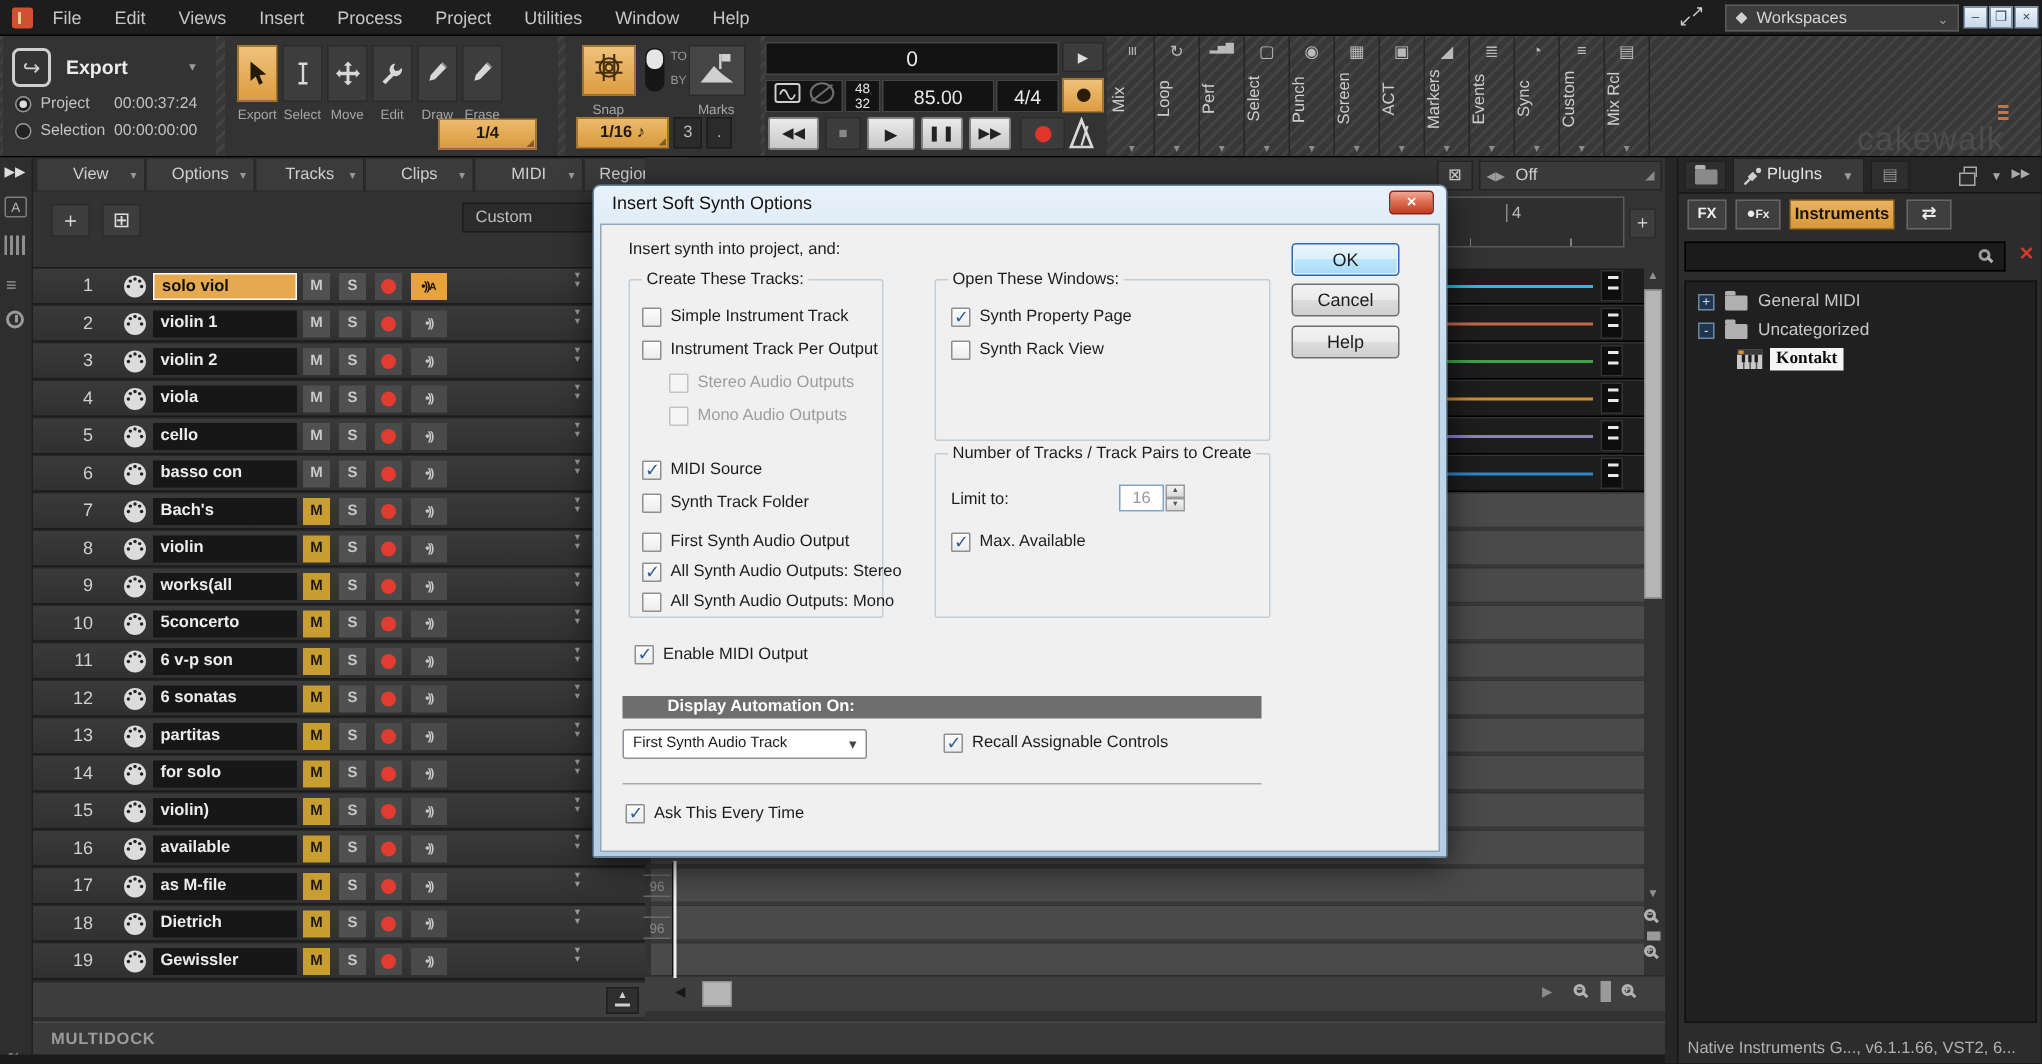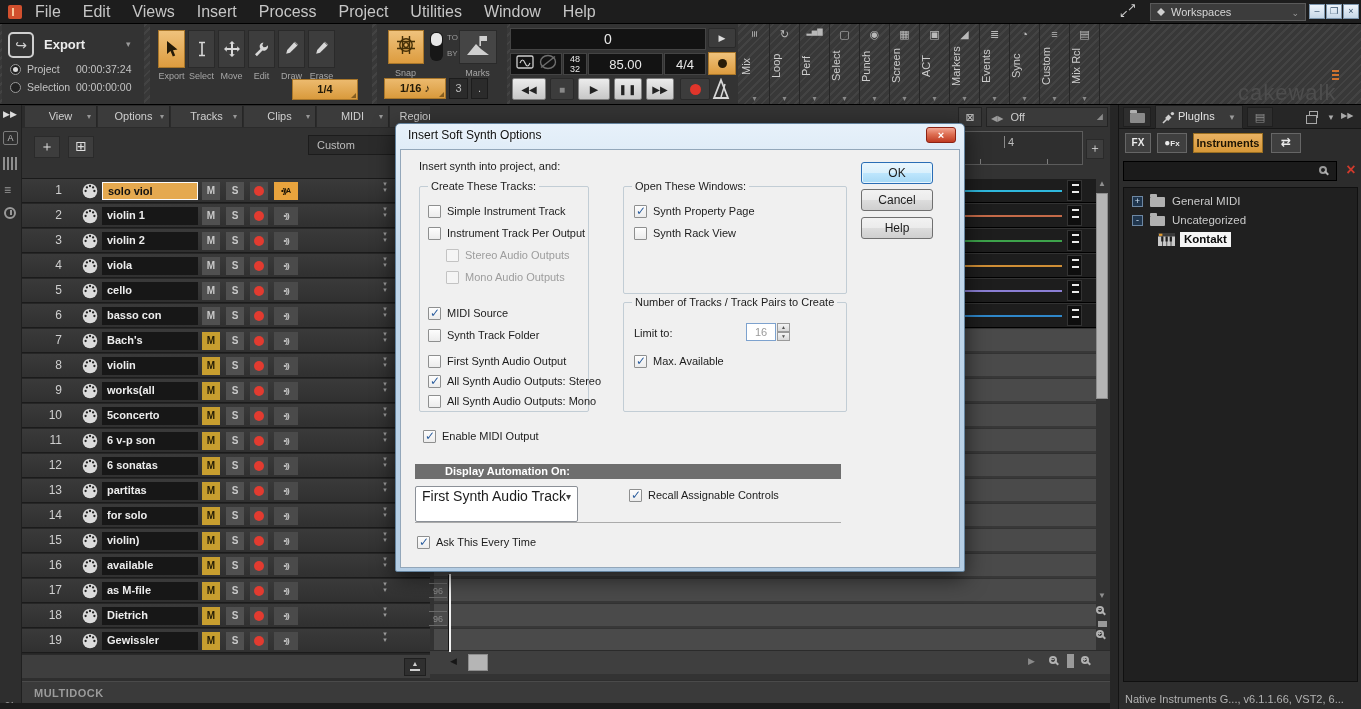--- a/index.html
+++ b/index.html
@@ -7,21 +7,21 @@
   .root{position:relative;width:1361px;height:709px;background:#2e2e2e;overflow:hidden;
         font-family:"Liberation Sans","DejaVu Sans",sans-serif;-webkit-font-smoothing:antialiased;}
   .abs{position:absolute;}
   .hatch{background-color:#383838;background-image:repeating-linear-gradient(135deg,rgba(255,255,255,.055) 0 2px,rgba(0,0,0,0) 2px 6px);}
 
   
   .menubar{left:0;top:0;width:1361px;height:24px;background:#1d1d1d;border-bottom:1px solid #000;}
   .appicon{left:8px;top:5px;width:14px;height:14px;background:#d2502e;border-radius:2px;}
   .appicon::after{content:"";position:absolute;left:4px;top:3px;width:2px;height:8px;background:#f6c79a;}
   #menu-items{position:absolute;left:24px;top:0;height:24px;display:flex;}
-  .menu-item{color:#c6c6c6;font-size:16px;line-height:24px;padding:0 11px;cursor:default;}
+  .menu-item{color:#c6c6c6;font-size:12px;line-height:24px;padding:0 11px;cursor:default;}
   .wsbox{left:1150px;top:3px;width:156px;height:18px;background:#3c3c3c;border:1px solid #5a5a5a;color:#d6d6d6;font-size:11px;line-height:16px;padding-left:20px;}
   .wsbox .dia{position:absolute;left:6px;top:4px;width:8px;height:8px;background:#cfcfcf;clip-path:polygon(50% 0,100% 50%,50% 100%,0 50%);}
   .wsbox .vv{position:absolute;right:6px;top:1px;color:#9a9a9a;font-size:9px;}
   .winbtn{top:4px;width:16px;height:15px;background:linear-gradient(#eef4fa,#c7d8e8);border:1px solid #7d96ad;color:#35506b;font-size:9px;line-height:13px;text-align:center;}
   .expand-ic{left:1120px;top:4px;width:18px;height:16px;color:#cfcfcf;font-size:11px;}
   .expand-ic i{position:absolute;font-style:normal;}
 
   
   .toolbar{left:0;top:24px;width:1361px;height:81px;border-bottom:1px solid #000;}
   .module{position:absolute;top:0;height:80px;background:#333;}
@@ -92,21 +92,21 @@
   .grp{position:absolute;border:1px solid #c2cdd5;border-radius:2px;}
   .grp-label{position:absolute;top:-7px;left:8px;background:#f0f0f0;padding:0 3px;font-size:11px;color:#1c1c1c;white-space:nowrap;}
   .cb{position:absolute;width:13px;height:13px;background:linear-gradient(#fdfdfd,#ececec);border:1px solid #8e8f8f;border-radius:1px;}
   .cb.checked::after{content:"✓";position:absolute;left:1px;top:-2px;font-size:12px;font-weight:bold;color:#2c5e9e;}
   .cb.disabled{background:#f5f5f5;border-color:#c3c3c3;}
   .cblabel{position:absolute;font-size:11px;color:#1c1c1c;line-height:13px;white-space:nowrap;}
   .cblabel.dis{color:#9d9d9d;}
   .dbtn{position:absolute;left:460px;width:72px;height:22px;background:linear-gradient(#f2f2f2,#ebebeb 50%,#dddddd 50%,#cfcfcf);border:1px solid #707070;border-radius:3px;font-size:12px;color:#1c1c1c;text-align:center;line-height:20px;}
   .dbtn.def{background:linear-gradient(#eaf6fd,#d9f0fc 50%,#bee6fd 50%,#a7d9f5);border:1px solid #2a6db5;box-shadow:inset 0 0 0 1px #e6f5fd;}
   .autohdr{position:absolute;left:14px;top:314px;width:426px;height:15px;background:#6e6e6e;color:#fff;font-size:11px;font-weight:bold;line-height:15px;padding-left:30px;}
-  .ddl{position:absolute;left:14px;top:336px;width:163px;height:36px;background:#fff;border:1px solid #8b9097;border-radius:2px;font-size:14px;line-height:18px;padding-left:6px;}
+  .ddl{position:absolute;left:14px;top:336px;width:163px;height:20px;background:#fff;border:1px solid #8b9097;border-radius:2px;font-size:10px;line-height:18px;padding-left:6px;}
   .ddl::after{content:"▾";position:absolute;right:6px;top:1px;color:#444;font-size:10px;}
   .spin{position:absolute;left:122px;top:20px;width:30px;height:18px;background:#fff;border:1px solid #7da2ce;color:#9a9a9a;font-size:11px;text-align:center;line-height:16px;}
   .spinbtns{position:absolute;left:153px;top:20px;width:13px;height:18px;}
   .spinbtns div{height:9px;background:linear-gradient(#f4f4f4,#d9d9d9);border:1px solid #9a9a9a;font-size:5px;line-height:7px;text-align:center;color:#555;}
 
   
   .rpanel{left:1118px;top:105px;width:243px;height:604px;background:#2c2c2c;border-left:1px solid #141414;}
   .rtab{position:absolute;background:#2e2e2e;border:1px solid #1f1f1f;}
   .fx-btn{position:absolute;background:#3f3f3f;border:1px solid #666;color:#ececec;font-size:10px;font-weight:bold;text-align:center;}
   .inst-btn{position:absolute;background:linear-gradient(#e9b263,#d79838);border:1px solid #9a6f22;color:#1d1403;font-size:11px;font-weight:bold;text-align:center;line-height:18px;}
@@ -877,21 +877,21 @@
         <div class="trow2" style="top: 42px;">
           <div style="position: absolute; left: 34px; top: 3px;"><svg width="17" height="13">
               <rect x="0" y="0" width="17" height="13" fill="#c9c9c9"></rect>
               <rect x="0" y="0" width="17" height="3.5" fill="#3a3a3a"></rect>
               <rect x="1" y="0.7" width="3.4" height="2.2" fill="#e09a30"></rect>
               <path d="M4.5 3.5 V13 M8.75 3.5 V13 M13 3.5 V13" stroke="#555" stroke-width="1"></path>
               <rect x="3.2" y="3.5" width="2.2" height="5" fill="#1c1c1c"></rect>
               <rect x="7.5" y="3.5" width="2.2" height="5" fill="#1c1c1c"></rect>
               <rect x="11.7" y="3.5" width="2.2" height="5" fill="#1c1c1c"></rect>
             </svg></div>
-          <div class="klabel" style="left: 56px;">Kontakt</div>
+          <div class="klabel" style="left: 56px; font-family: Liberation Serif, serif;">Kontakt</div>
         </div>
       </div>
     <div class="abs" style="left:6px;top:588px;color:#b2b2b2;font-size:11px;white-space:nowrap;">Native Instruments G..., v6.1.1.66, VST2, 6...</div>
   </div>
   <div class="abs" style="left:1110px;top:105px;width:8px;height:604px;background:#262626;"></div>
 
   <div class="abs dialog">
     <div class="dlg-title">Insert Soft Synth Options</div>
     <div class="dlg-close">×</div>
     <div class="dlg-body">

